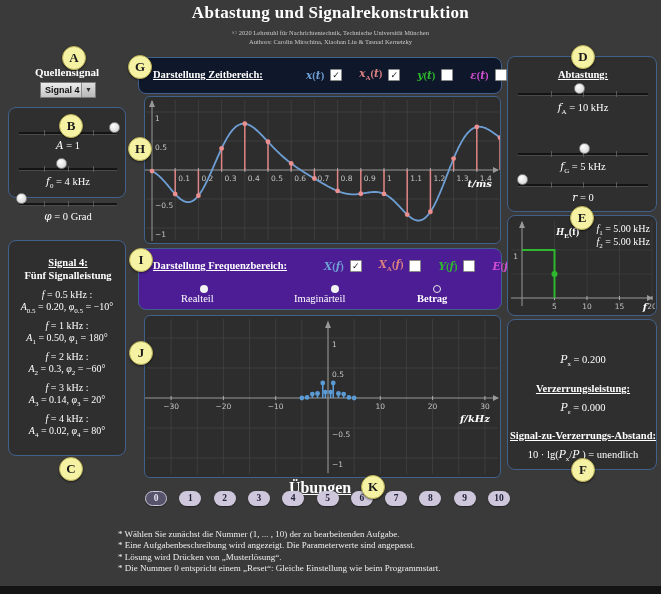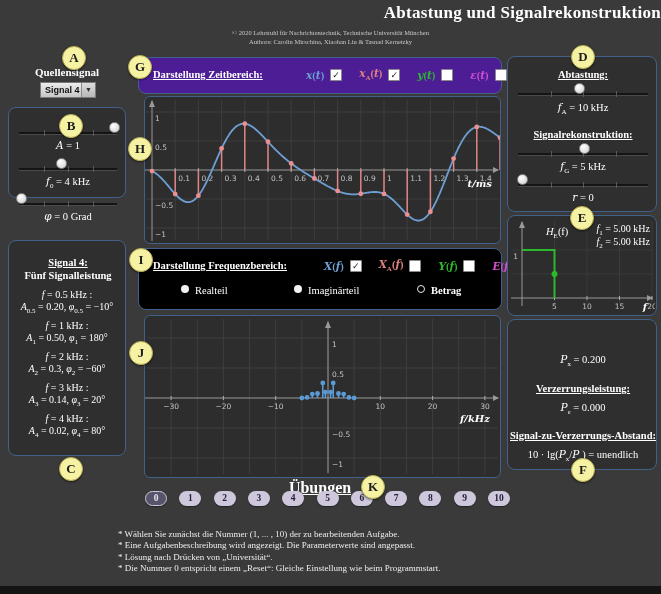--- a/index.html
+++ b/index.html
@@ -2,21 +2,21 @@
 <html><head>
 <meta charset="utf-8">
 <style>
   html,body{margin:0;padding:0;background:#222;}
   .app{position:relative;width:661px;height:594px;background:#3a3a3a;overflow:hidden;
        font-family:"Liberation Serif","DejaVu Serif",serif;color:#fff;}
   .abs{position:absolute;}
   .panel{position:absolute;border:1px solid #41618b;border-radius:8px;background:#2f2f2f;box-sizing:border-box;}
   .chartbox{position:absolute;border:1px solid #41618b;border-radius:6px;background:#2d2d2d;overflow:hidden;box-sizing:border-box;}
   .ctr{text-align:center;}
-  .title{left:0;top:3px;width:661px;font-size:17px;font-weight:bold;letter-spacing:.3px;text-align:right;}
+  .title{left:0;top:3px;width:661px;font-size:17px;font-weight:bold;letter-spacing:.3px;}
   .copy{left:0;width:661px;font-size:6.5px;color:#c9c9c9;}
   .seclabel{font-weight:bold;text-decoration:underline;font-size:10.5px;color:#fff;white-space:nowrap;}
   .mathlbl{font-size:10.5px;color:#fff;white-space:nowrap;}
   .mathlbl i, .cbl i{font-family:"DejaVu Serif",serif;}
   sub{font-size:7px;}
   
   .badge{position:absolute;width:22px;height:22px;border-radius:50%;background:#f6f2a3;border:1px solid #b5ac55;
          color:#1c1c1c;font-weight:bold;font-size:13px;line-height:22px;text-align:center;z-index:30;
          box-shadow:0 1px 2px rgba(0,0,0,.5);}
   
@@ -30,21 +30,21 @@
   .sl-track{position:absolute;left:0;top:5px;width:100%;height:2px;background:#141414;border-bottom:1px solid #4a4a4a;}
   .sl-tick{position:absolute;top:-2px;width:1px;height:6px;background:#5a5a5a;}
   .sl-thumb{position:absolute;top:-5px;width:11px;height:11px;margin-left:-5px;border-radius:50%;
             background:radial-gradient(circle at 35% 30%,#ffffff,#cfcfcf);border:1px solid #8a8a8a;box-sizing:border-box;}
   
   .cbrow{position:absolute;display:flex;align-items:center;}
   .cbitem{display:flex;align-items:center;margin-left:17px;}
   .cbl{font-size:10.5px;font-weight:bold;font-style:normal;}
   .cbox{width:10px;height:10px;background:#fff;border:1px solid #8a8a8a;margin-left:6px;border-radius:1px;
         font-size:9px;line-height:10px;text-align:center;color:#222;font-family:"DejaVu Sans",sans-serif;}
-  .radio-item{position:absolute;display:flex;align-items:flex-start;}
+  .radio-item{position:absolute;display:flex;align-items:flex-end;flex-direction:column;}
   .rdot{width:8px;height:8px;border-radius:50%;margin-right:6px;box-sizing:border-box;}
   .rdot.filled{background:#f2f2f2;}
   .rdot.open{border:1.5px solid #e8e8e8;background:transparent;}
   .rlabel{font-size:10.5px;}
   
   .sig-entry{position:absolute;width:100%;text-align:center;font-size:10px;line-height:12px;}
   
   .exbtn{position:absolute;width:22px;height:15px;border-radius:8px;background:#cfc8dc;color:#22223a;
          font-weight:bold;font-size:9.5px;line-height:15px;text-align:center;font-family:"Liberation Serif",serif;
          box-shadow:0 1px 1px rgba(0,0,0,.4);}
@@ -118,21 +118,21 @@
           <div><i>f</i> = 3 kHz :</div>
           <div><i>A</i><sub>3</sub> = 0.14, <i>φ</i><sub>3</sub> = 20°</div>
         </div>
         <div class="sig-entry" style="top: 172px;">
           <div><i>f</i> = 4 kHz :</div>
           <div><i>A</i><sub>4</sub> = 0.02, <i>φ</i><sub>4</sub> = 80°</div>
         </div>
       </div>
   </div>
 
-  <div class="panel" style="left:138px;top:57px;width:364px;height:37px;background:#4c1d95">
+  <div class="panel" style="left:138px;top:57px;width:364px;height:37px;background:#0f172a">
     <div class="abs seclabel" style="left:14px;top:11px">Darstellung Zeitbereich:</div>
     <div class="cbrow" style="left:150px;top:9px" id="time-items">
         <div class="cbitem">
           <div class="cbl" style="color: rgb(110, 159, 212);"><i>x</i>(<i>t</i>)</div>
           <div class="cbox">✓</div>
         </div>
         <div class="cbitem">
           <div class="cbl" style="color: rgb(221, 129, 129);"><i>x</i><sub>A</sub>(<i>t</i>)</div>
           <div class="cbox">✓</div>
         </div>
@@ -233,21 +233,21 @@
         <line x1="308.6" y1="73" x2="308.6" y2="61.61545986910001" stroke="#e08585" stroke-width="1.5"></line>
         <circle cx="308.6" cy="61.61545986910001" r="2.4" fill="#ec8f8f"></circle>
         <line x1="331.8" y1="73" x2="331.8" y2="29.96840987024359" stroke="#e08585" stroke-width="1.5"></line>
         <circle cx="331.8" cy="29.96840987024359" r="2.4" fill="#ec8f8f"></circle>
         <line x1="355" y1="73" x2="355" y2="40.71455333375152" stroke="#e08585" stroke-width="1.5"></line>
         <circle cx="355" cy="40.71455333375152" r="2.4" fill="#ec8f8f"></circle>
         <text x="347" y="90" text-anchor="end" style="font-family:DejaVu Serif,serif;font-style:italic;font-size:10px;fill:#fff;font-weight:bold">t/ms</text>
       </svg>
   </div>
 
-  <div class="panel" style="left:138px;top:248px;width:364px;height:62px;background:#000000">
+  <div class="panel" style="left:138px;top:248px;width:364px;height:62px;background:#4c1d95">
     <div class="abs seclabel" style="left:14px;top:11px">Darstellung Frequenzbereich:</div>
     <div class="cbrow" style="left:168px;top:9px" id="freq-items">
         <div class="cbitem">
           <div class="cbl" style="color: rgb(110, 159, 212);"><i>X</i>(<i>f</i>)</div>
           <div class="cbox">✓</div>
         </div>
         <div class="cbitem">
           <div class="cbl" style="color: rgb(221, 129, 129);"><i>X</i><sub>A</sub>(<i>f</i>)</div>
           <div class="cbox"></div>
         </div>
@@ -349,21 +349,20 @@
     <div class="abs ctr seclabel" style="left:0;top:12px;width:150px;position:absolute">Abtastung:</div>
     <div class="sl" style="left:10px;top:31px;width:130px">
       <div class="sl-track">
           <div class="sl-tick" style="left: 25%;"></div>
           <div class="sl-tick" style="left: 50%;"></div>
           <div class="sl-tick" style="left: 75%;"></div>
         </div>
       <div class="sl-thumb" style="left: 47%;"></div>
     </div>
     <div class="abs ctr mathlbl" style="left:0;top:44px;width:150px"><i>f</i><sub>A</sub> = 10 kHz</div>
-    <div class="abs ctr seclabel" style="left:0;top:72px;width:150px;position:absolute">Signalrekonstruktion:</div>
     <div class="sl" style="left:10px;top:91px;width:130px">
       <div class="sl-track">
           <div class="sl-tick" style="left: 25%;"></div>
           <div class="sl-tick" style="left: 50%;"></div>
           <div class="sl-tick" style="left: 75%;"></div>
         </div>
       <div class="sl-thumb" style="left: 51%;"></div>
     </div>
     <div class="abs ctr mathlbl" style="left:0;top:103px;width:150px"><i>f</i><sub>G</sub> = 5 kHz</div>
     <div class="sl" style="left:10px;top:122px;width:130px">
@@ -395,37 +394,37 @@
         <text x="78" y="92" text-anchor="middle" style="font-family:DejaVu Sans,sans-serif;font-size:7.5px;fill:#c4c4c4">10</text>
         <line x1="110.5" y1="79" x2="110.5" y2="83" stroke="#aaa"></line>
         <text x="110.5" y="92" text-anchor="middle" style="font-family:DejaVu Sans,sans-serif;font-size:7.5px;fill:#c4c4c4">15</text>
         <line x1="143" y1="79" x2="143" y2="83" stroke="#aaa"></line>
         <text x="143" y="92" text-anchor="middle" style="font-family:DejaVu Sans,sans-serif;font-size:7.5px;fill:#c4c4c4">20</text>
         <text x="9" y="42" text-anchor="end" style="font-family:DejaVu Sans,sans-serif;font-size:7.5px;fill:#c4c4c4">1</text>
         <polyline points="13,33 45.5,33 45.5,81" fill="none" stroke="#2db82d" stroke-width="2"></polyline>
         <circle cx="45.5" cy="57" r="3" fill="#2db82d"></circle>
         <text x="138" y="93" text-anchor="end" style="font-family:DejaVu Serif,serif;font-style:italic;font-size:10px;fill:#fff;font-weight:bold">f</text>
       </svg>
-    <div class="abs" style="left:38px;top:10px;font-size:10.5px;font-weight:normal"><i>H</i><sub>E</sub>(f)</div>
+    <div class="abs" style="left:48px;top:10px;font-size:10.5px;font-weight:bold"><i>H</i><sub>E</sub>(f)</div>
     <div class="abs fval" style="right:6px;top:7px;text-align:right"><i>f</i><sub>1</sub> = 5.00 kHz</div>
     <div class="abs fval" style="right:6px;top:20px;text-align:right"><i>f</i><sub>2</sub> = 5.00 kHz</div>
   </div>
 
   <div class="panel" style="left:507px;top:319px;width:150px;height:151px">
     <div class="abs ctr mathlbl" style="left:0;top:33px;width:150px"><i>P</i><sub>x</sub> = 0.200</div>
     <div class="abs ctr seclabel" style="left:0;top:63px;width:150px;position:absolute">Verzerrungsleistung:</div>
     <div class="abs ctr mathlbl" style="left:0;top:81px;width:150px"><i>P</i><sub>ε</sub> = 0.000</div>
     <div class="abs ctr seclabel" style="left:0;top:110px;width:150px;position:absolute">Signal-zu-Verzerrungs-Abstand:</div>
     <div class="abs ctr mathlbl" style="left:0;top:128px;width:150px">10 · lg(<i>P</i><sub>x</sub>/<i>P</i><sub>ε</sub>) = unendlich</div>
   </div>
 
   <div class="abs" style="left:118px;top:529px" id="footer-lines">
       <div class="footer-line">* Wählen Sie zunächst die Nummer (1, ... , 10) der zu bearbeitenden Aufgabe.</div>
       <div class="footer-line">* Eine Aufgabenbeschreibung wird angezeigt. Die Parameterwerte sind angepasst.</div>
-      <div class="footer-line">* Lösung nach Drücken von „Universität“.</div>
+      <div class="footer-line">* Lösung wird Drücken von „Musterlösung“.</div>
       <div class="footer-line">* Die Nummer 0 entspricht einem „Reset“: Gleiche Einstellung wie beim Programmstart.</div>
     </div>
   <div class="estrip"></div>
 
   <div class="badge" style="left:62px;top:46px">A</div>
   <div class="badge" style="left:59px;top:114px">B</div>
   <div class="badge" style="left:59px;top:457px">C</div>
   <div class="badge" style="left:571px;top:45px">D</div>
   <div class="badge" style="left:570px;top:206px">E</div>
   <div class="badge" style="left:571px;top:458px">F</div>

